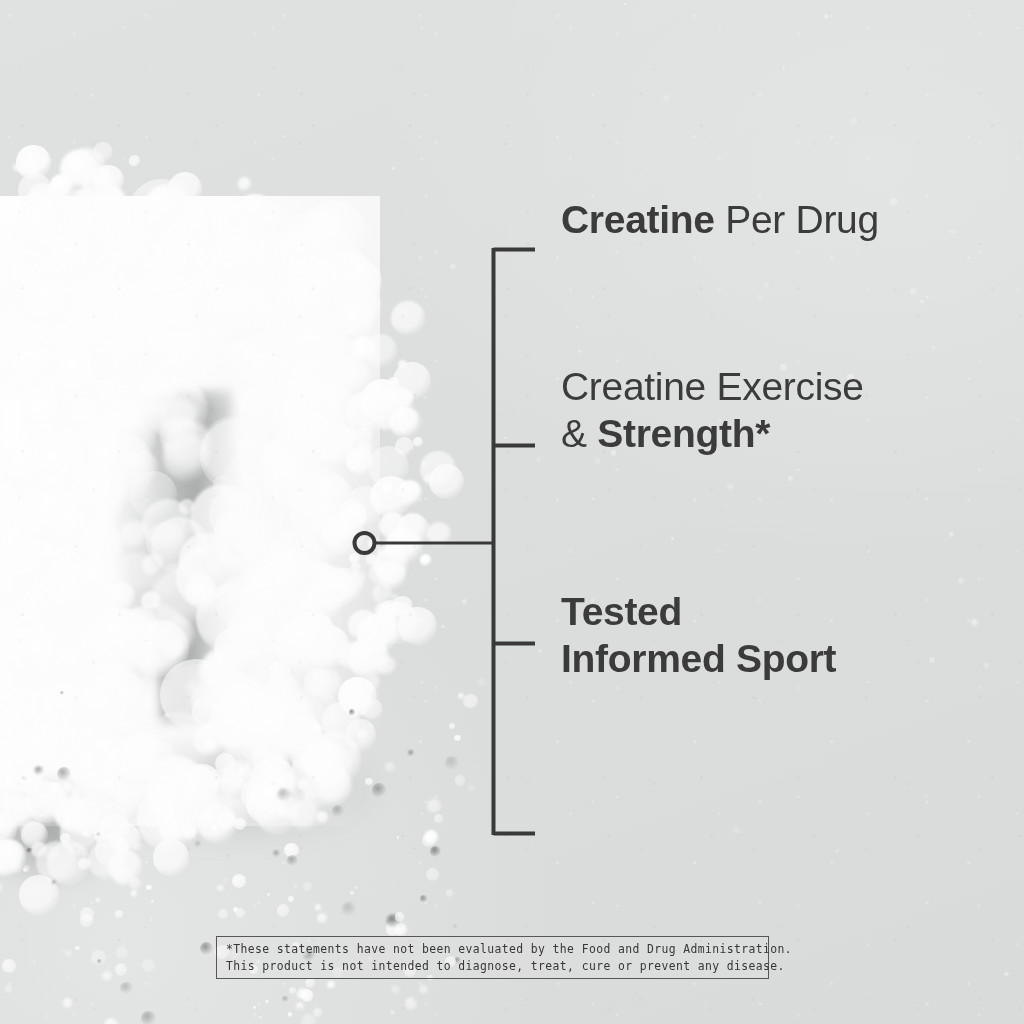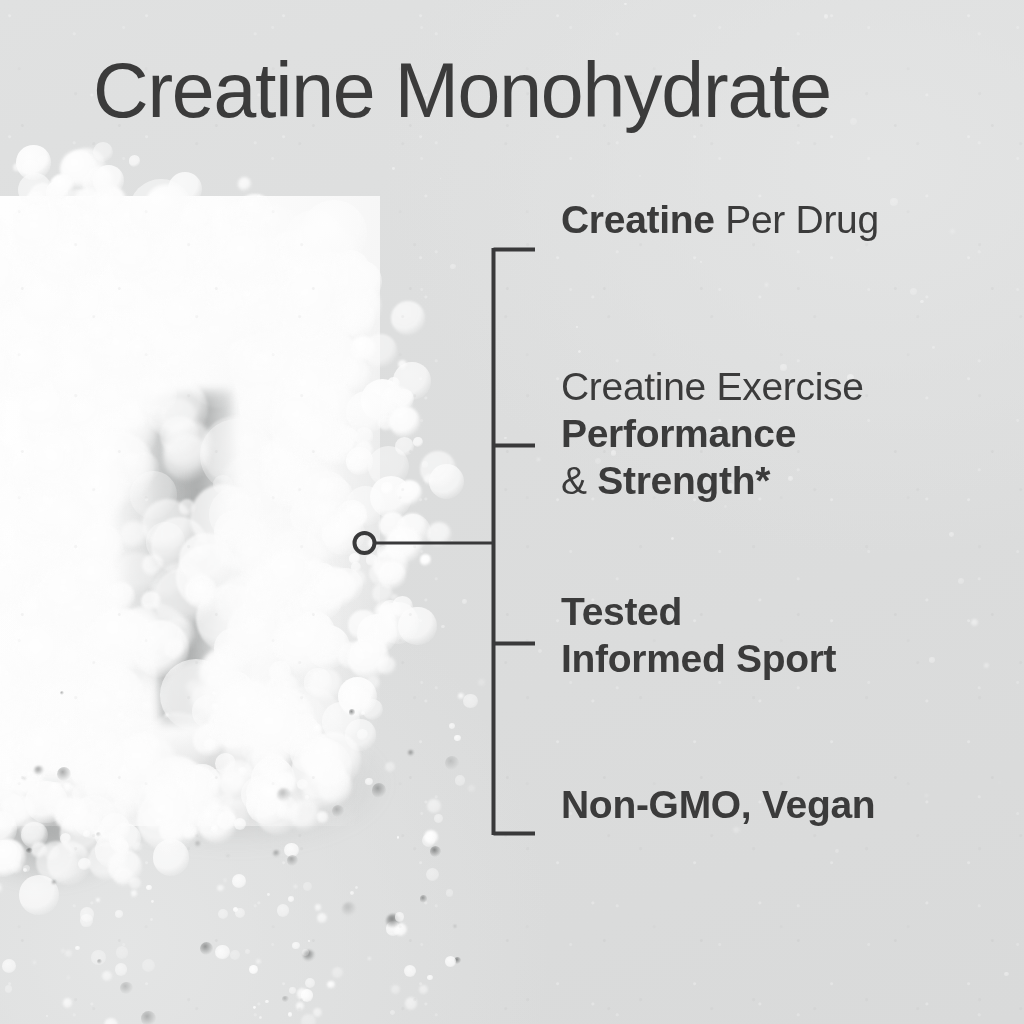--- a/index.html
+++ b/index.html
@@ -1033,21 +1033,20 @@
         <div class="speck" style="left:958.2px;top:578.0px;width:5.6px;height:5.6px;opacity:0.29;filter:blur(0.76px)"></div>
         <div class="speck" style="left:662.5px;top:95.3px;width:7.1px;height:7.1px;opacity:0.18;filter:blur(0.57px)"></div>
         <div class="speck" style="left:949.0px;top:532.2px;width:4.8px;height:4.8px;opacity:0.38;filter:blur(0.65px)"></div>
         <div class="speck" style="left:970.6px;top:618.8px;width:7.2px;height:7.2px;opacity:0.51;filter:blur(1.00px)"></div>
         <div class="speck dark" style="left:26px;top:848px;width:7px;height:5px;opacity:.95;filter:blur(.2px)"></div>
       </div>
   </div>
 
   <div class="grain"></div>
 
-  <div class="title">Creatine Monohydrate</div>
 
   <svg class="bracket" viewBox="0 0 1024 1024">
 
     <line x1="493.5" y1="248" x2="493.5" y2="835" stroke="#39393a" stroke-width="4"></line>
 
     <line x1="493.5" y1="249.5" x2="535" y2="249.5" stroke="#39393a" stroke-width="4"></line>
     <line x1="493.5" y1="445.5" x2="535" y2="445.5" stroke="#39393a" stroke-width="4"></line>
     <line x1="493.5" y1="643.5" x2="535" y2="643.5" stroke="#39393a" stroke-width="4"></line>
     <line x1="493.5" y1="833.5" x2="535" y2="833.5" stroke="#39393a" stroke-width="4"></line>
 
@@ -1060,41 +1059,39 @@
     <div class="feature" id="feature-0">
       <div>
         <span class="b">Creatine</span>
         <span class="r">Per Drug</span>
       </div>
     </div>
 
     <div class="feature" id="feature-1">
       <div>
         <span class="r">Creatine Exercise</span>
-      </div>
-      <div>
-        <span class="b">Performance</span>
       </div>
       <div>
         <span class="amp">&amp;</span>
         <span class="b">Strength*</span>
       </div>
     </div>
 
     <div class="feature" id="feature-2">
       <div>
         <span class="b">Tested</span>
       </div>
       <div>
         <span class="b">Informed Sport</span>
       </div>
     </div>
 
     <div class="feature" id="feature-3">
-      <div>
-        <span class="b">Non-GMO, Vegan</span>
-      </div>
     </div>
 
   </div>
 
+  <div class="disclaimer">
+    <div class="disclaimer-line">*These statements have not been evaluated by the Food and Drug Administration.</div>
+    <div class="disclaimer-line">This product is not intended to diagnose, treat, cure or prevent any disease.</div>
+  </div>
 
 </div>
 
 </body></html>

